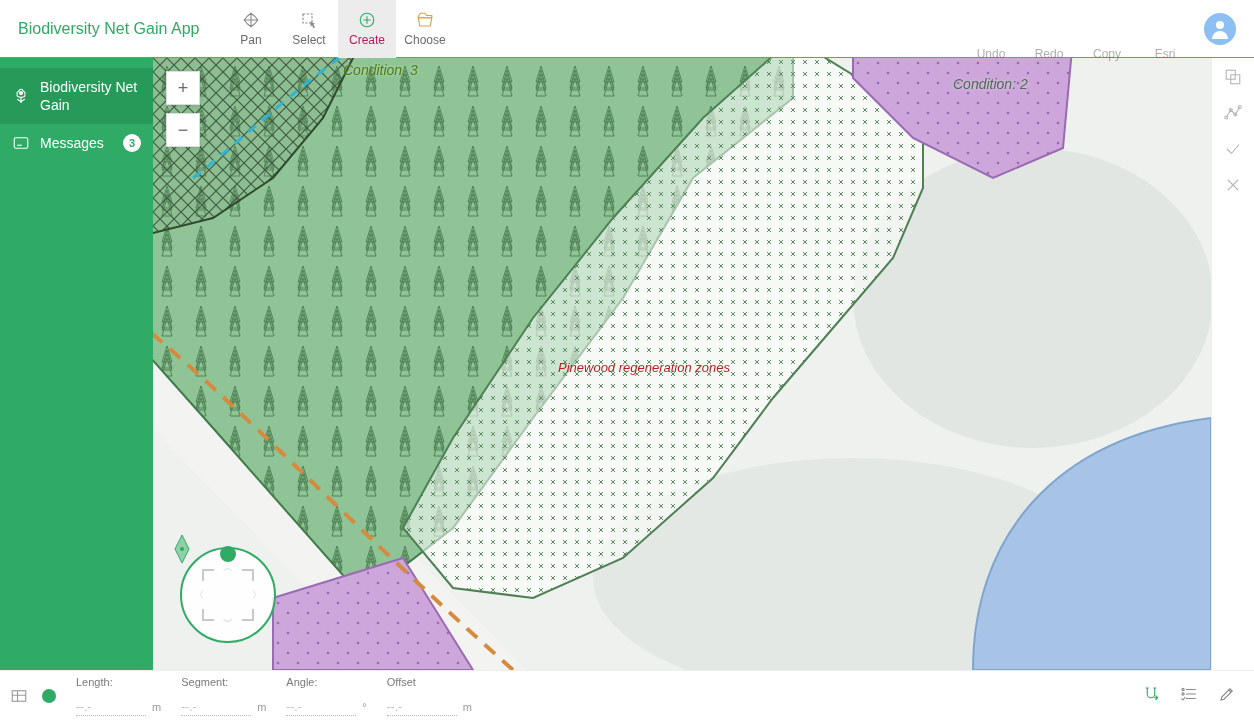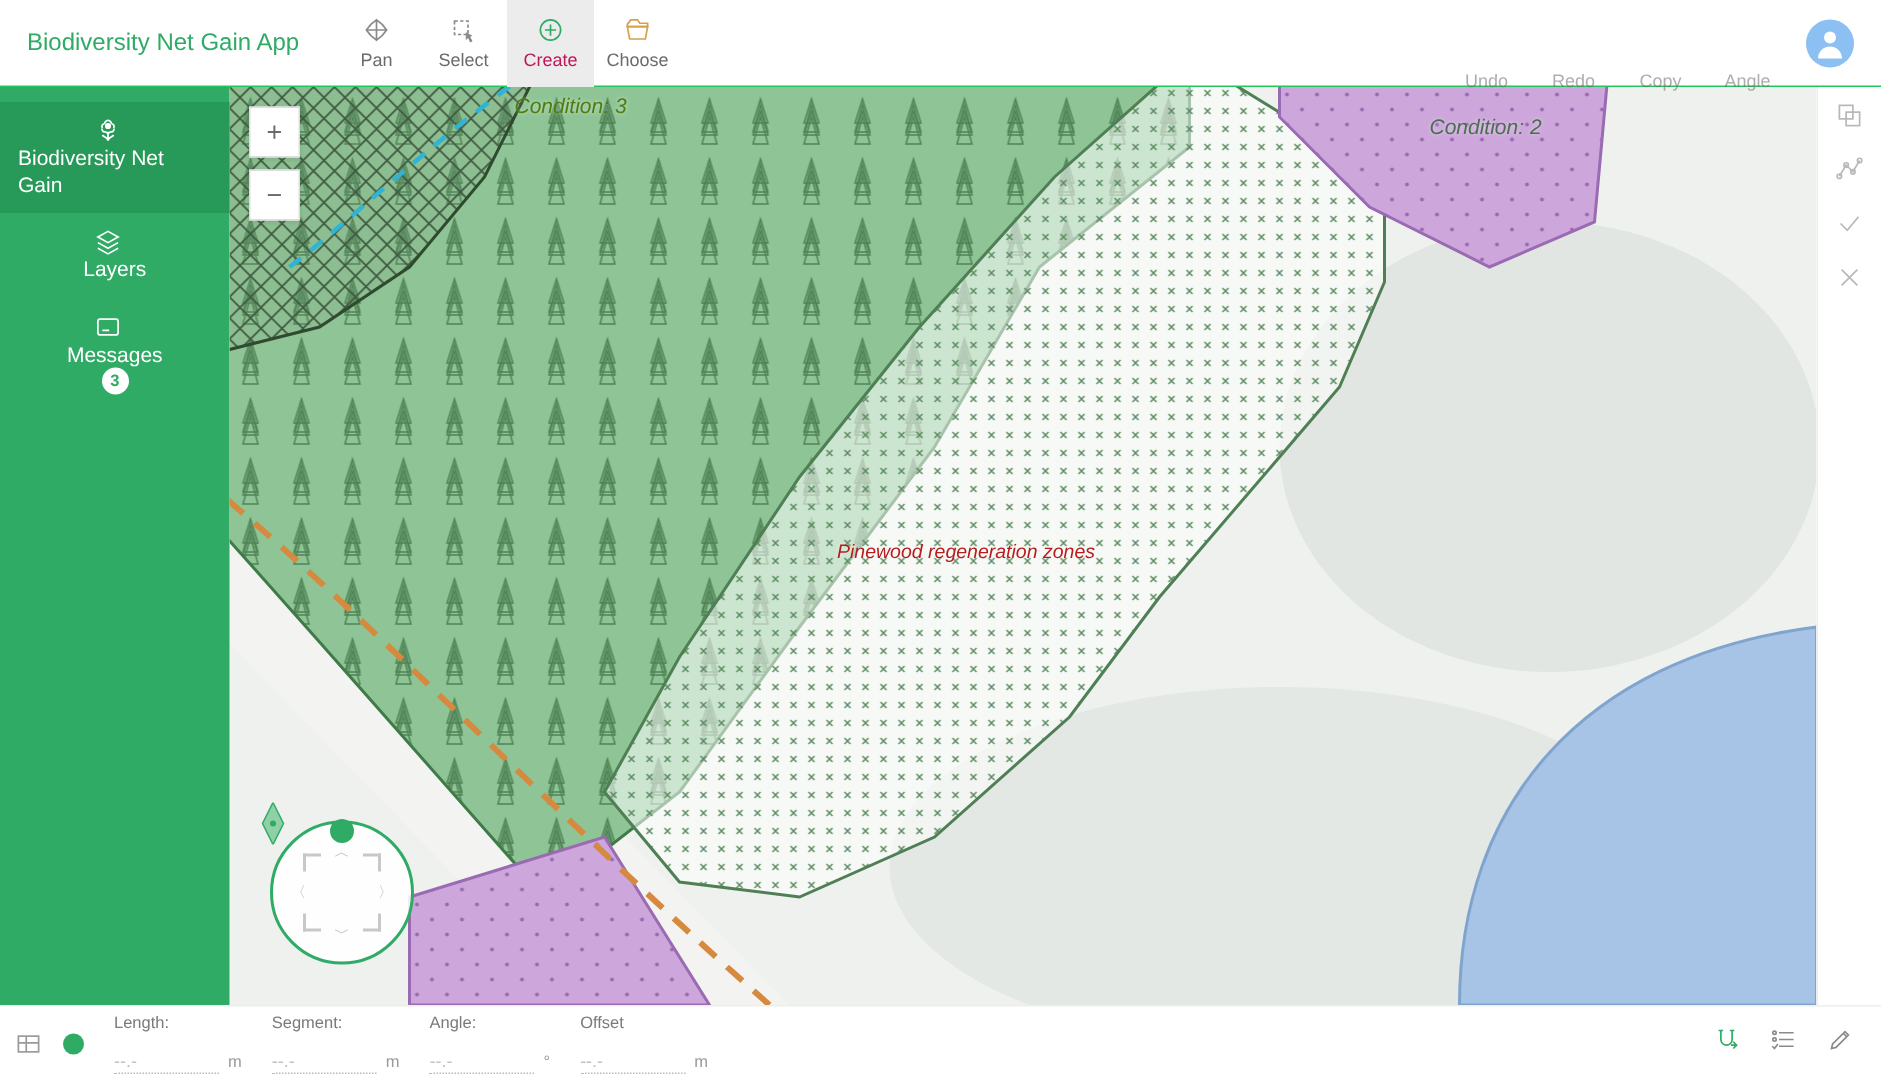--- a/index.html
+++ b/index.html
@@ -13,21 +13,21 @@
   .tool-btn.active { background: #ececec; color: #be185d; }
   .tool-btn.active .ticon { stroke: #2fab66; }
   .ticon { width: 18px; height: 18px; stroke: #8a8a8a; fill: none; stroke-width: 1.5; margin-bottom: 4px; }
   .toolbar-spacer { flex: 1; }
   .tool-disabled { opacity: 0.55; gap: 46px; }
   .avatar { width: 32px; height: 32px; border-radius: 50%; background: #8cbff2; margin: 0 18px 0 10px; display:flex; align-items:center; justify-content:center; }
   .avatar svg { width: 24px; height: 24px; }
 
   
   .sidebar { position: absolute; top: 58px; left: 0; width: 153px; bottom: 50px; background: #2fab66; color: #fff; z-index: 25; padding-top: 10px; }
-  .side-item { display: flex; align-items: center; padding: 10px 12px; font-size: 14px; cursor: pointer; flex-direction: column; }
+  .side-item { display: flex; align-items: center; padding: 10px 12px; font-size: 14px; cursor: pointer; }
   .side-item.active { background: #279a59; }
   .sicon { width: 18px; height: 18px; margin-right: 10px; flex-shrink: 0; stroke:#fff; fill:none; stroke-width:1.5; }
   .side-label { flex: 1; line-height: 1.3; }
   .badge { background: #fff; color: #2fab66; border-radius: 10px; font-size: 11px; width: 18px; height: 18px; display: inline-flex; align-items: center; justify-content: center; font-weight: 600; }
 
   
   .map { position: absolute; top: 58px; left: 153px; right: 43px; bottom: 50px; background: #e9ecea; overflow: hidden; }
   .map svg { position:absolute; top:0; left:0; }
 
   .map-label { position: absolute; font-style: italic; color: #5a7a5e; font-size: 14px; font-weight:500; text-shadow: 0 0 3px rgba(255,255,255,.5);}
@@ -121,44 +121,38 @@
           <rect x="8" y="8" width="12" height="12"></rect>
           <path d="M4 16V4h12"></path>
         </svg>
       <span>Copy</span>
     </div>
     <div class="tool-btn tool-disabled">
       <svg class="ticon" viewBox="0 0 24 24">
           <rect x="6" y="4" width="12" height="16"></rect>
           <rect x="9" y="2" width="6" height="4"></rect>
         </svg>
-      <span>Angle</span>
+      <span>Esri</span>
     </div>
   </div>
   <div class="avatar">
     <svg viewBox="0 0 24 24">
         <circle cx="12" cy="8" r="4" fill="#fff"></circle>
         <path d="M4 22c0-5 4-8 8-8s8 3 8 8z" fill="#fff"></path>
       </svg>
   </div>
 </div>
 
 <div class="sidebar">
   <div class="side-item active">
     <svg class="sicon" viewBox="0 0 24 24">
         <circle cx="12" cy="8" r="2" fill="#fff"></circle>
         <path d="M12 3c2 0 3 2 3 3m0 0c2 0 3 2 2 4m0 0c1 2-1 4-3 3m0 0c-1 2-3 2-4 0m0 0c-2 1-4-1-3-3m0 0c-1-2 0-4 2-4m0 0c0-1 1-3 3-3M12 13v8M12 21c0-3-4-3-5-5M12 21c0-3 4-3 5-5"></path>
       </svg>
     <span class="side-label">Biodiversity Net Gain</span>
-  </div>
-  <div class="side-item">
-    <svg class="sicon" viewBox="0 0 24 24">
-        <path d="M12 3l9 5-9 5-9-5 9-5zM3 13l9 5 9-5M3 18l9 5 9-5"></path>
-      </svg>
-    <span class="side-label">Layers</span>
   </div>
   <div class="side-item">
     <svg class="sicon" viewBox="0 0 24 24">
         <rect x="3" y="5" width="18" height="14" rx="2"></rect>
         <path d="M7 15h6"></path>
       </svg>
     <span class="side-label">Messages</span>
     <span class="badge">3</span>
   </div>
 </div>

